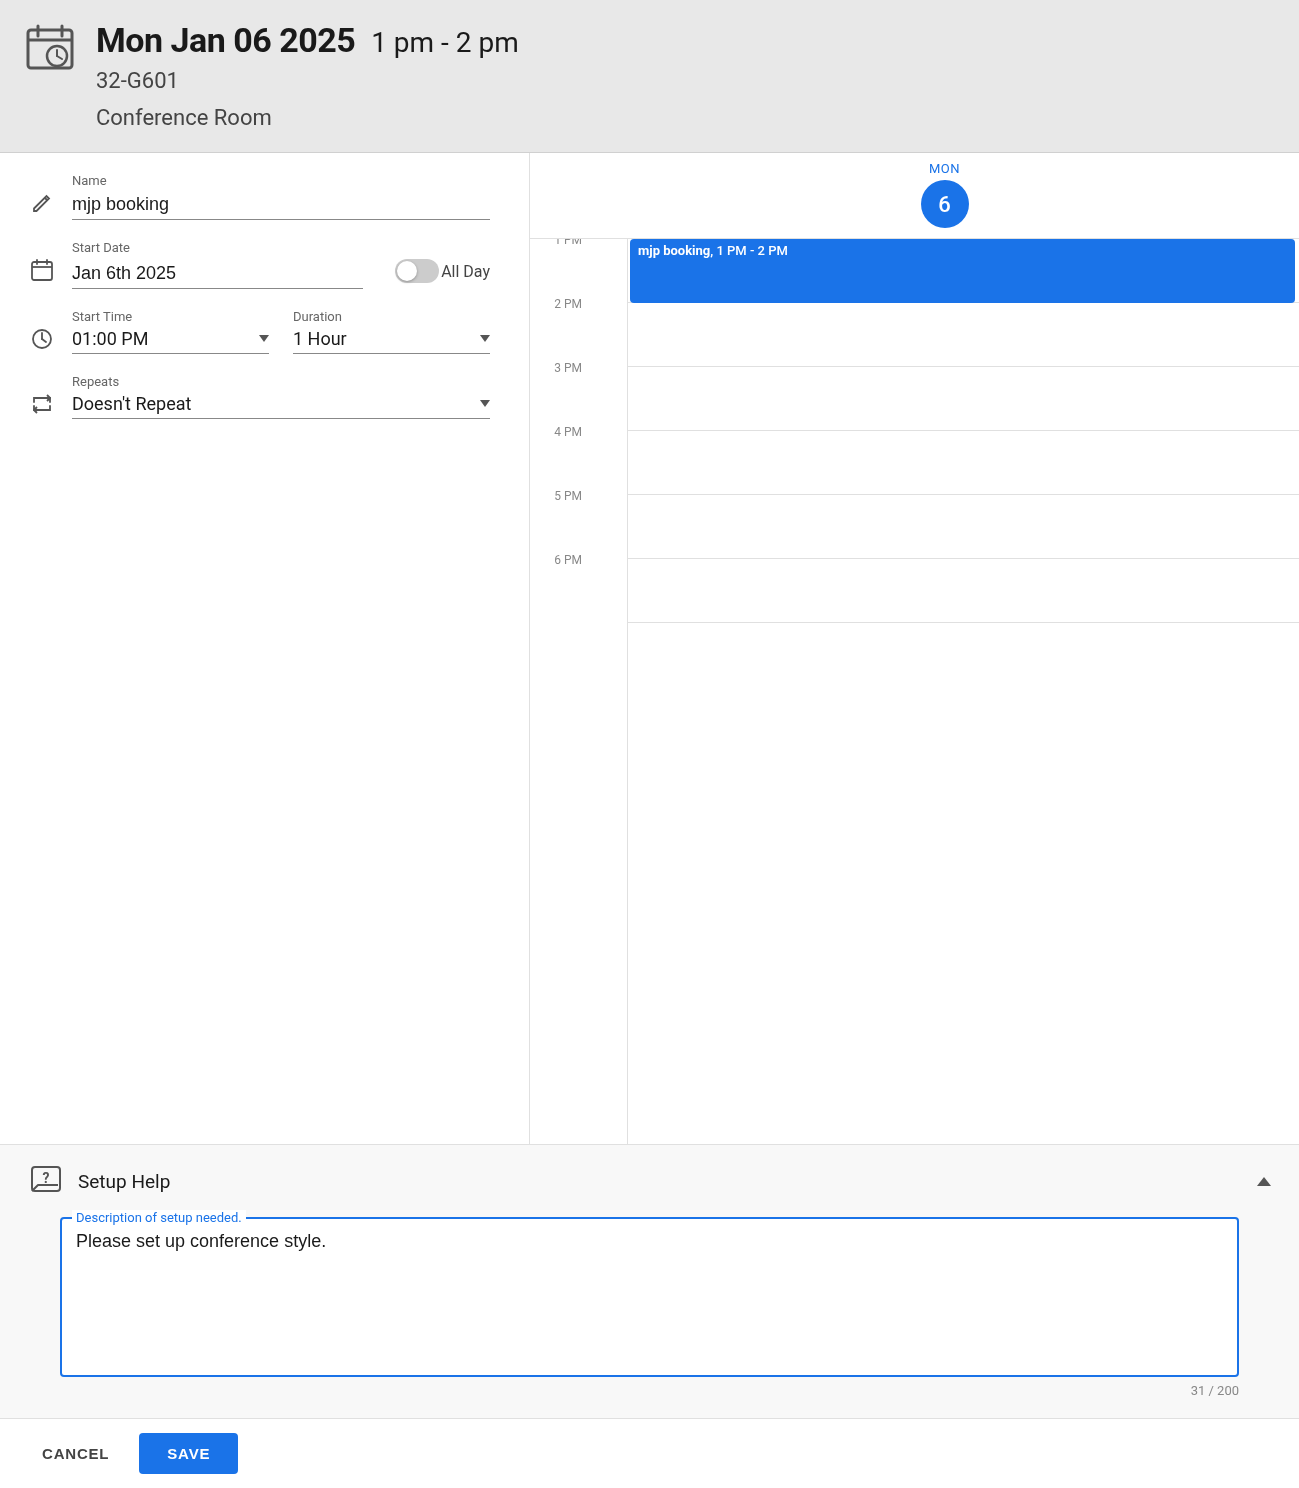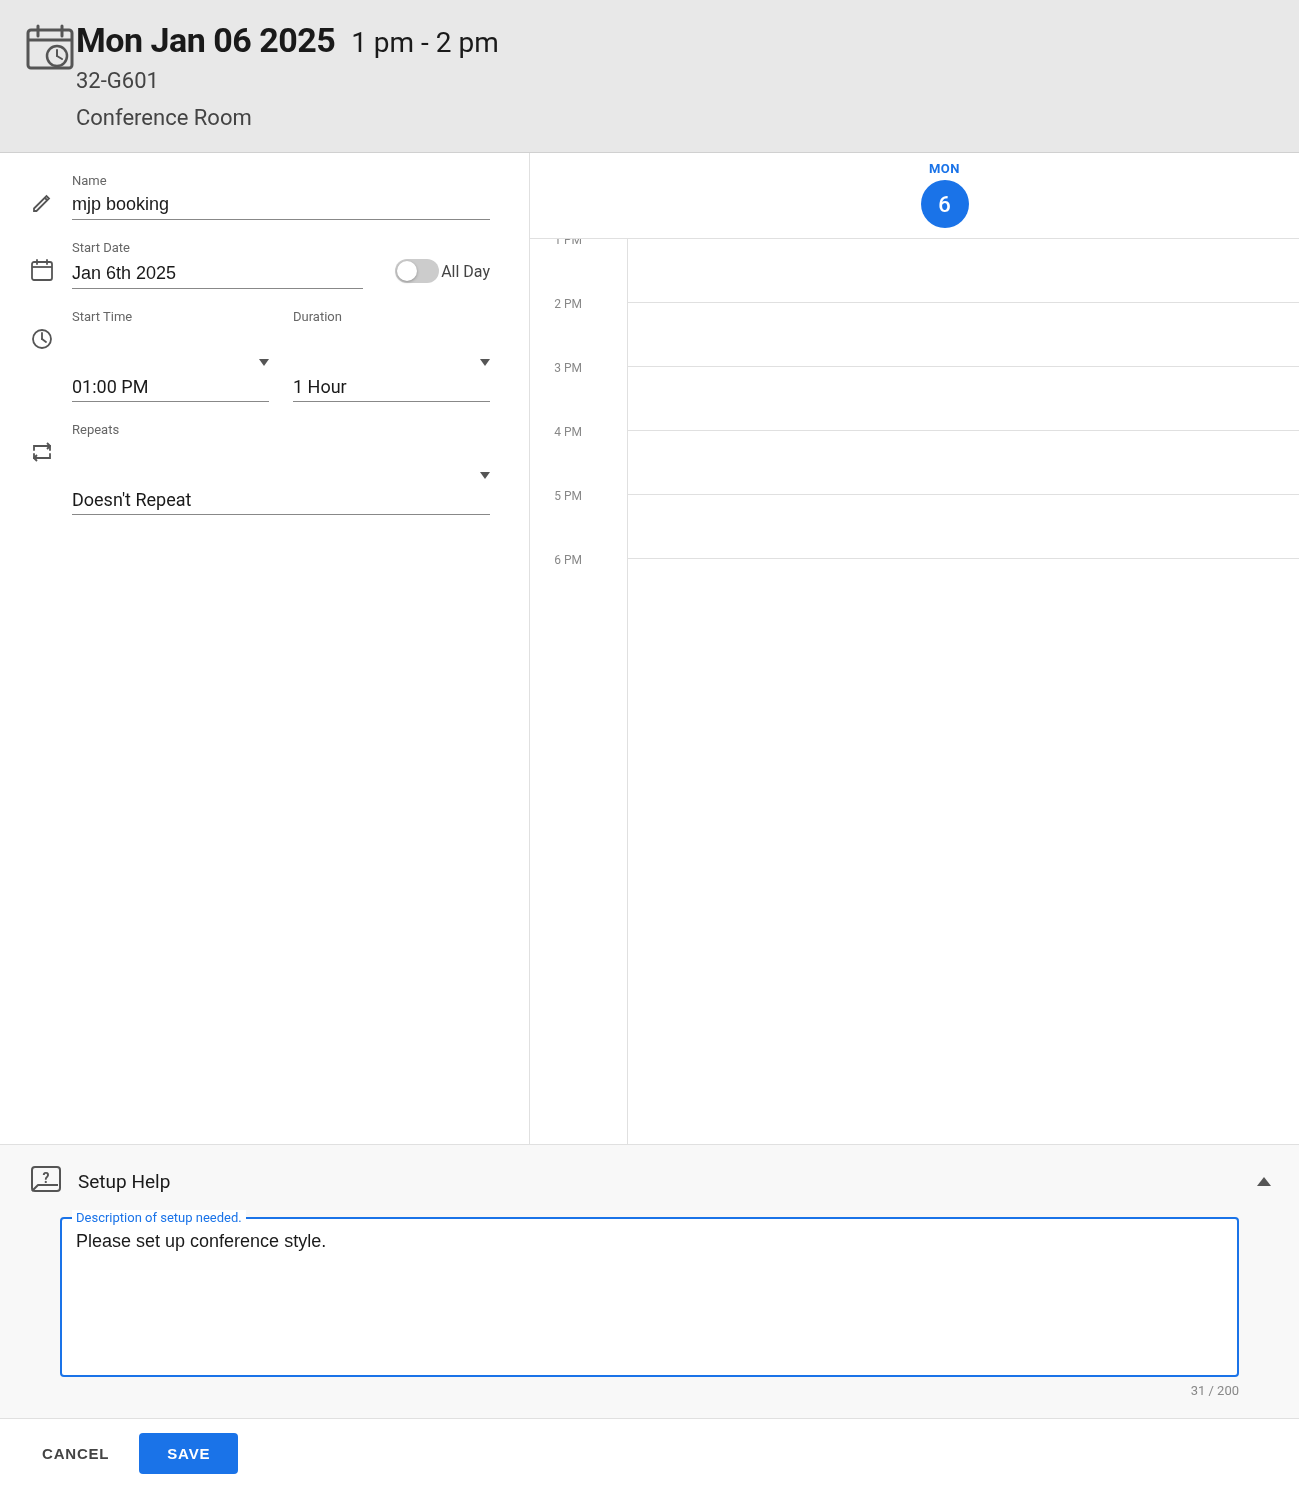--- a/index.html
+++ b/index.html
@@ -11,21 +11,21 @@
       display: flex;
       flex-direction: column;
     }
 
     
     .header {
       background: #e8e8e8;
       padding: 20px 24px 18px 24px;
       display: flex;
       align-items: flex-start;
-      gap: 0;
+      gap: 20px;
       border-bottom: 1px solid #d0d0d0;
     }
     .header-icon {
       width: 52px;
       height: 52px;
       flex-shrink: 0;
       margin-top: 2px;
     }
     .header-text {}
     .header-title-line {
@@ -156,21 +156,20 @@
       display: flex;
       align-items: center;
       border-bottom: 1px solid #888;
       padding-bottom: 4px;
       cursor: pointer;
     }
     .select-value {
       font-size: 18px;
       color: #1a1a1a;
       flex: 1;
-      margin-top: 48px;
     }
     .chevron-down {
       width: 0;
       height: 0;
       border-left: 5px solid transparent;
       border-right: 5px solid transparent;
       border-top: 7px solid #555;
       flex-shrink: 0;
     }
 
@@ -193,21 +192,21 @@
     .cal-day-col {
       flex: 1;
       display: flex;
       flex-direction: column;
       align-items: center;
       padding: 8px 0 10px 0;
     }
     .cal-day-name {
       font-size: 13px;
       color: #1a73e8;
-      font-weight: 700;
+      font-weight: 400;
       letter-spacing: 0.5px;
       margin-bottom: 4px;
     }
     .cal-day-number {
       width: 48px;
       height: 48px;
       background: #1a73e8;
       border-radius: 50%;
       display: flex;
       align-items: center;
@@ -520,20 +519,25 @@
             <span class="time-label">4 PM</span>
           </div>
         <div class="time-slot">
             <span class="time-label">5 PM</span>
           </div>
         <div class="time-slot">
             <span class="time-label">6 PM</span>
           </div>
       </div>
       <div class="cal-events-col">
+        <div class="cal-hour-row">
+          <div class="cal-event-block" style="top:0; height:64px;">
+            <span style="font-weight:700;">mjp booking</span><span>, </span><span>1 PM - 2 PM</span>
+          </div>
+        </div>
         <div class="cal-hour-row"></div>
         <div class="cal-hour-row"></div>
         <div class="cal-hour-row"></div>
         <div class="cal-hour-row"></div>
         <div class="cal-hour-row"></div>
       </div>
     </div>
   </div>
 
 </div>

